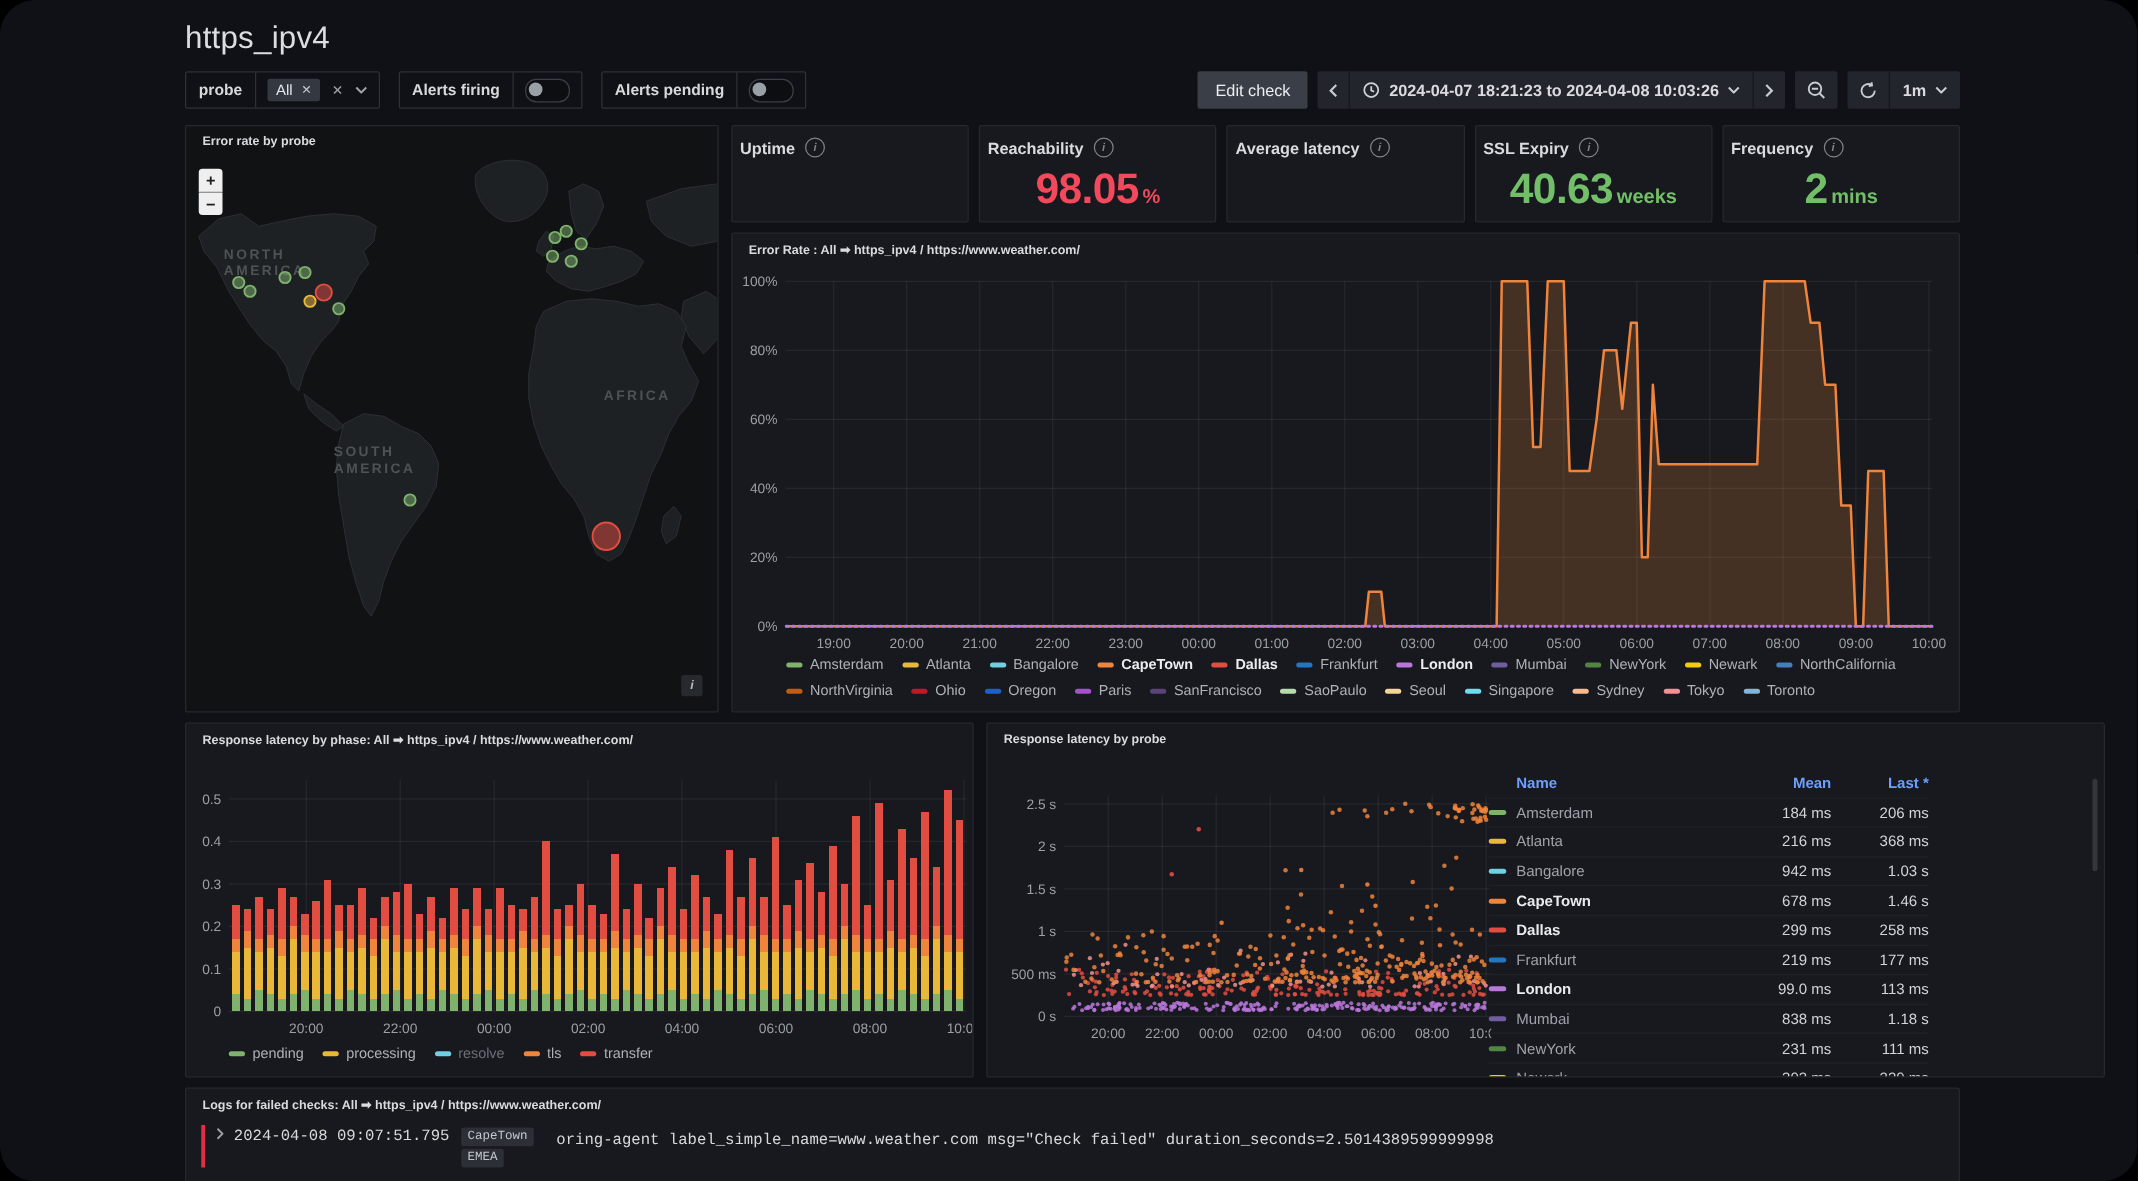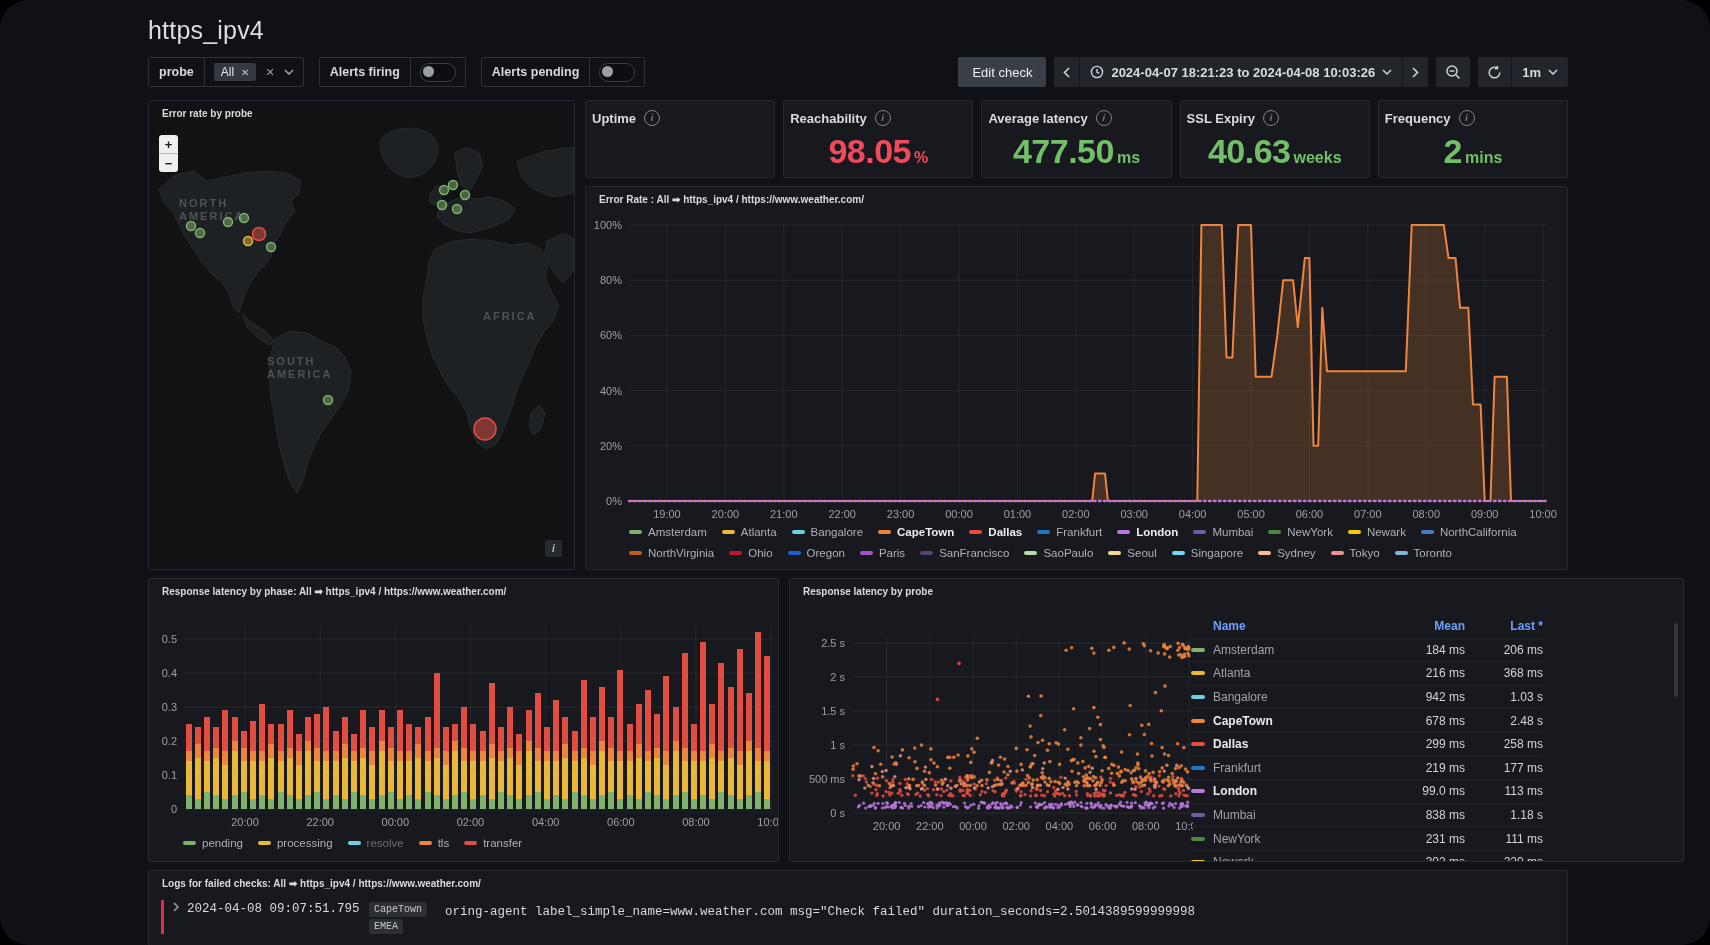--- a/index.html
+++ b/index.html
@@ -236,21 +236,20 @@
           <span>Reachability</span>
           <span class="info-i">i</span>
         </div>
         <div class="stat-value" style="color: rgb(242, 73, 92);"><span class="num">98.05</span><span class="unit">%</span></div>
       </div>
       <div class="stat-panel">
         <div class="stat-title">
           <span>Average latency</span>
           <span class="info-i">i</span>
         </div>
-        <div class="stat-value" style="color: rgb(115, 191, 105);"><span class="num">477.50</span><span class="unit">ms</span></div>
       </div>
       <div class="stat-panel">
         <div class="stat-title">
           <span>SSL Expiry</span>
           <span class="info-i">i</span>
         </div>
         <div class="stat-value" style="color: rgb(115, 191, 105);"><span class="num">40.63</span><span class="unit">weeks</span></div>
       </div>
       <div class="stat-panel">
         <div class="stat-title">
@@ -1597,21 +1596,21 @@
         <div class="lt-row">
           <span class="lt-sw" style="background: rgb(110, 208, 224);"></span>
           <span class="lt-name">Bangalore</span>
           <span class="lt-mean">942 ms</span>
           <span class="lt-last">1.03 s</span>
         </div>
         <div class="lt-row">
           <span class="lt-sw" style="background: rgb(239, 132, 60);"></span>
           <span class="lt-name bold">CapeTown</span>
           <span class="lt-mean">678 ms</span>
-          <span class="lt-last">2.48 s</span>
+          <span class="lt-last">1.46 s</span>
         </div>
         <div class="lt-row">
           <span class="lt-sw" style="background: rgb(226, 77, 66);"></span>
           <span class="lt-name bold">Dallas</span>
           <span class="lt-mean">299 ms</span>
           <span class="lt-last">258 ms</span>
         </div>
         <div class="lt-row">
           <span class="lt-sw" style="background: rgb(31, 120, 193);"></span>
           <span class="lt-name">Frankfurt</span>

